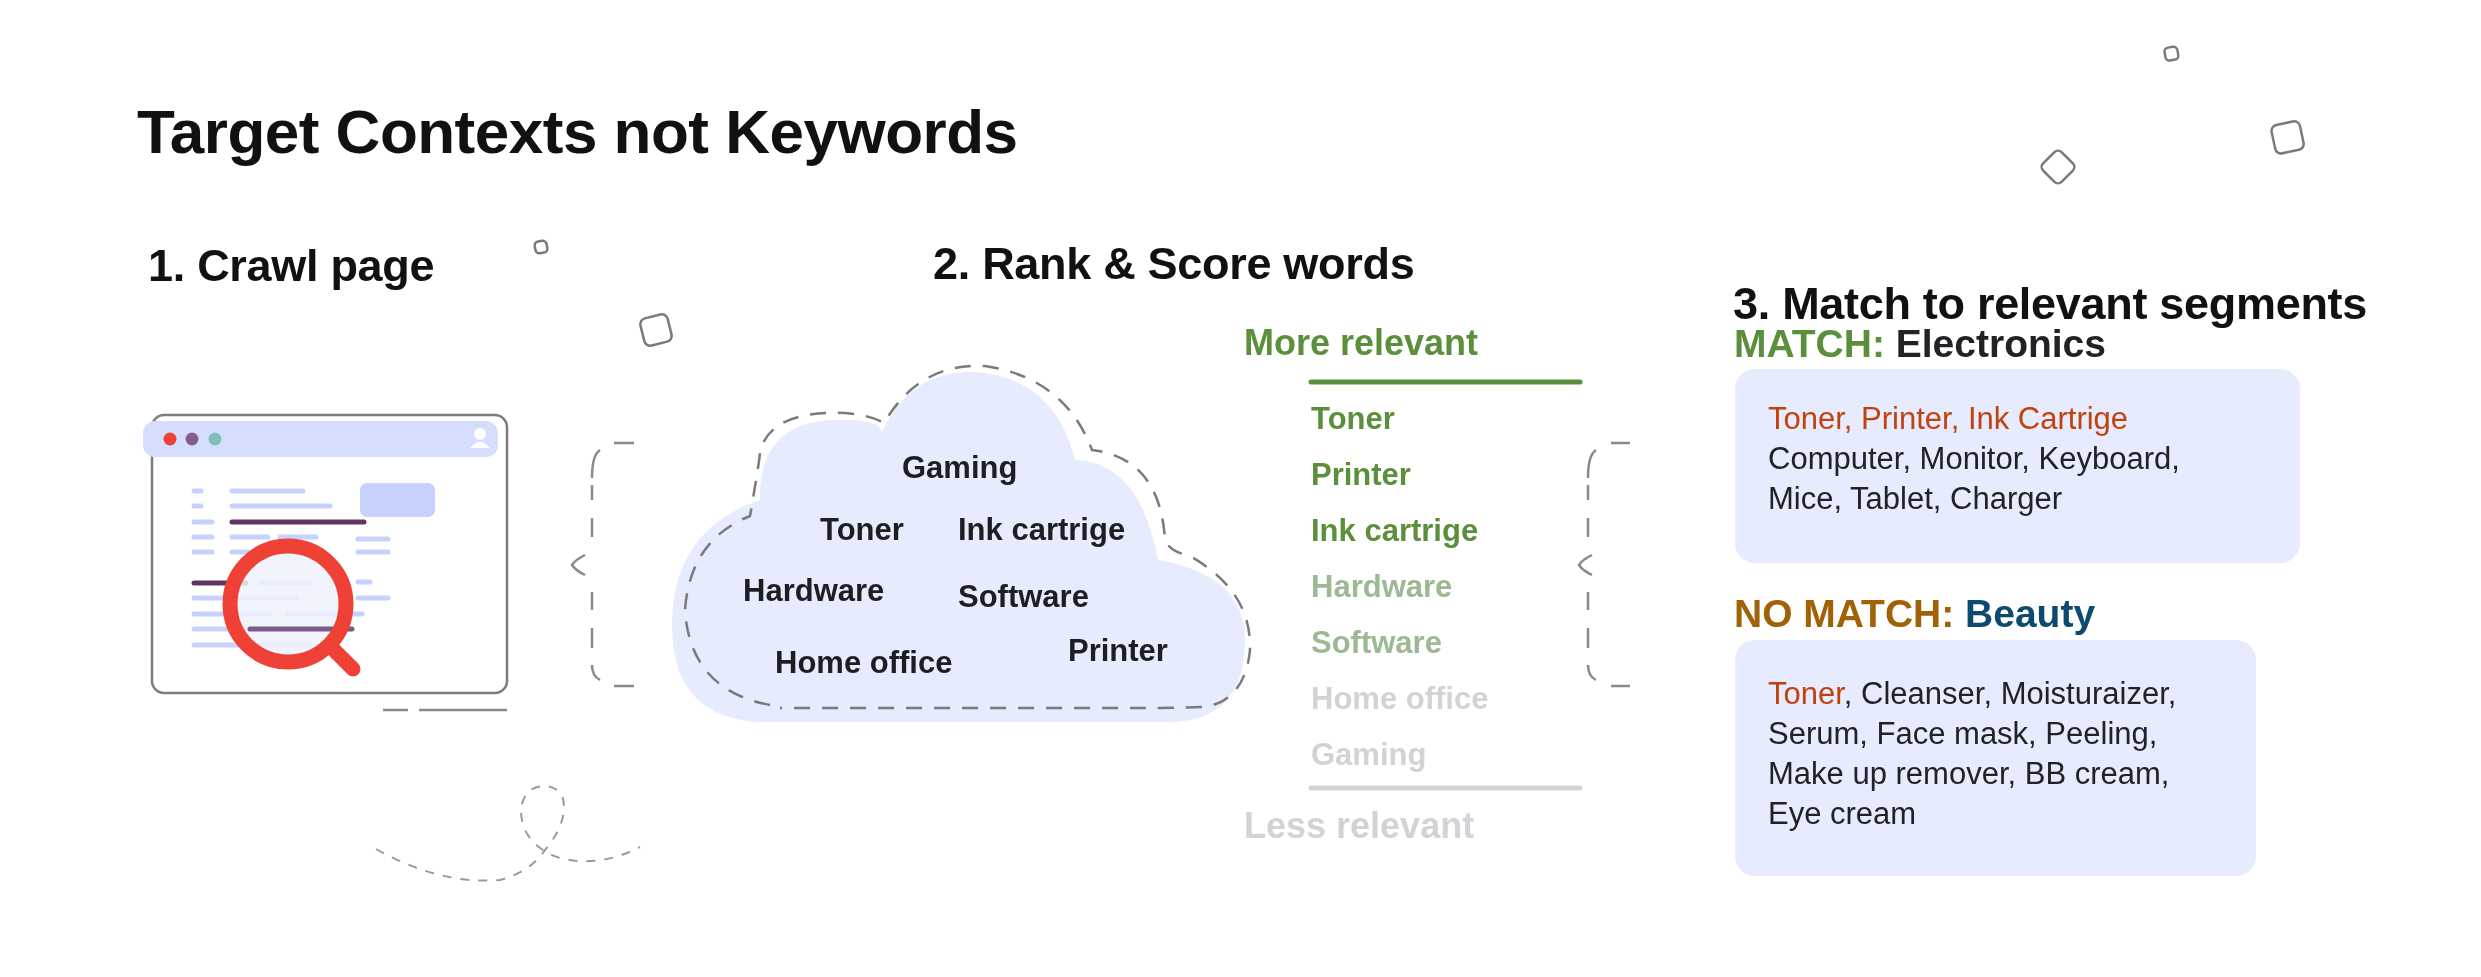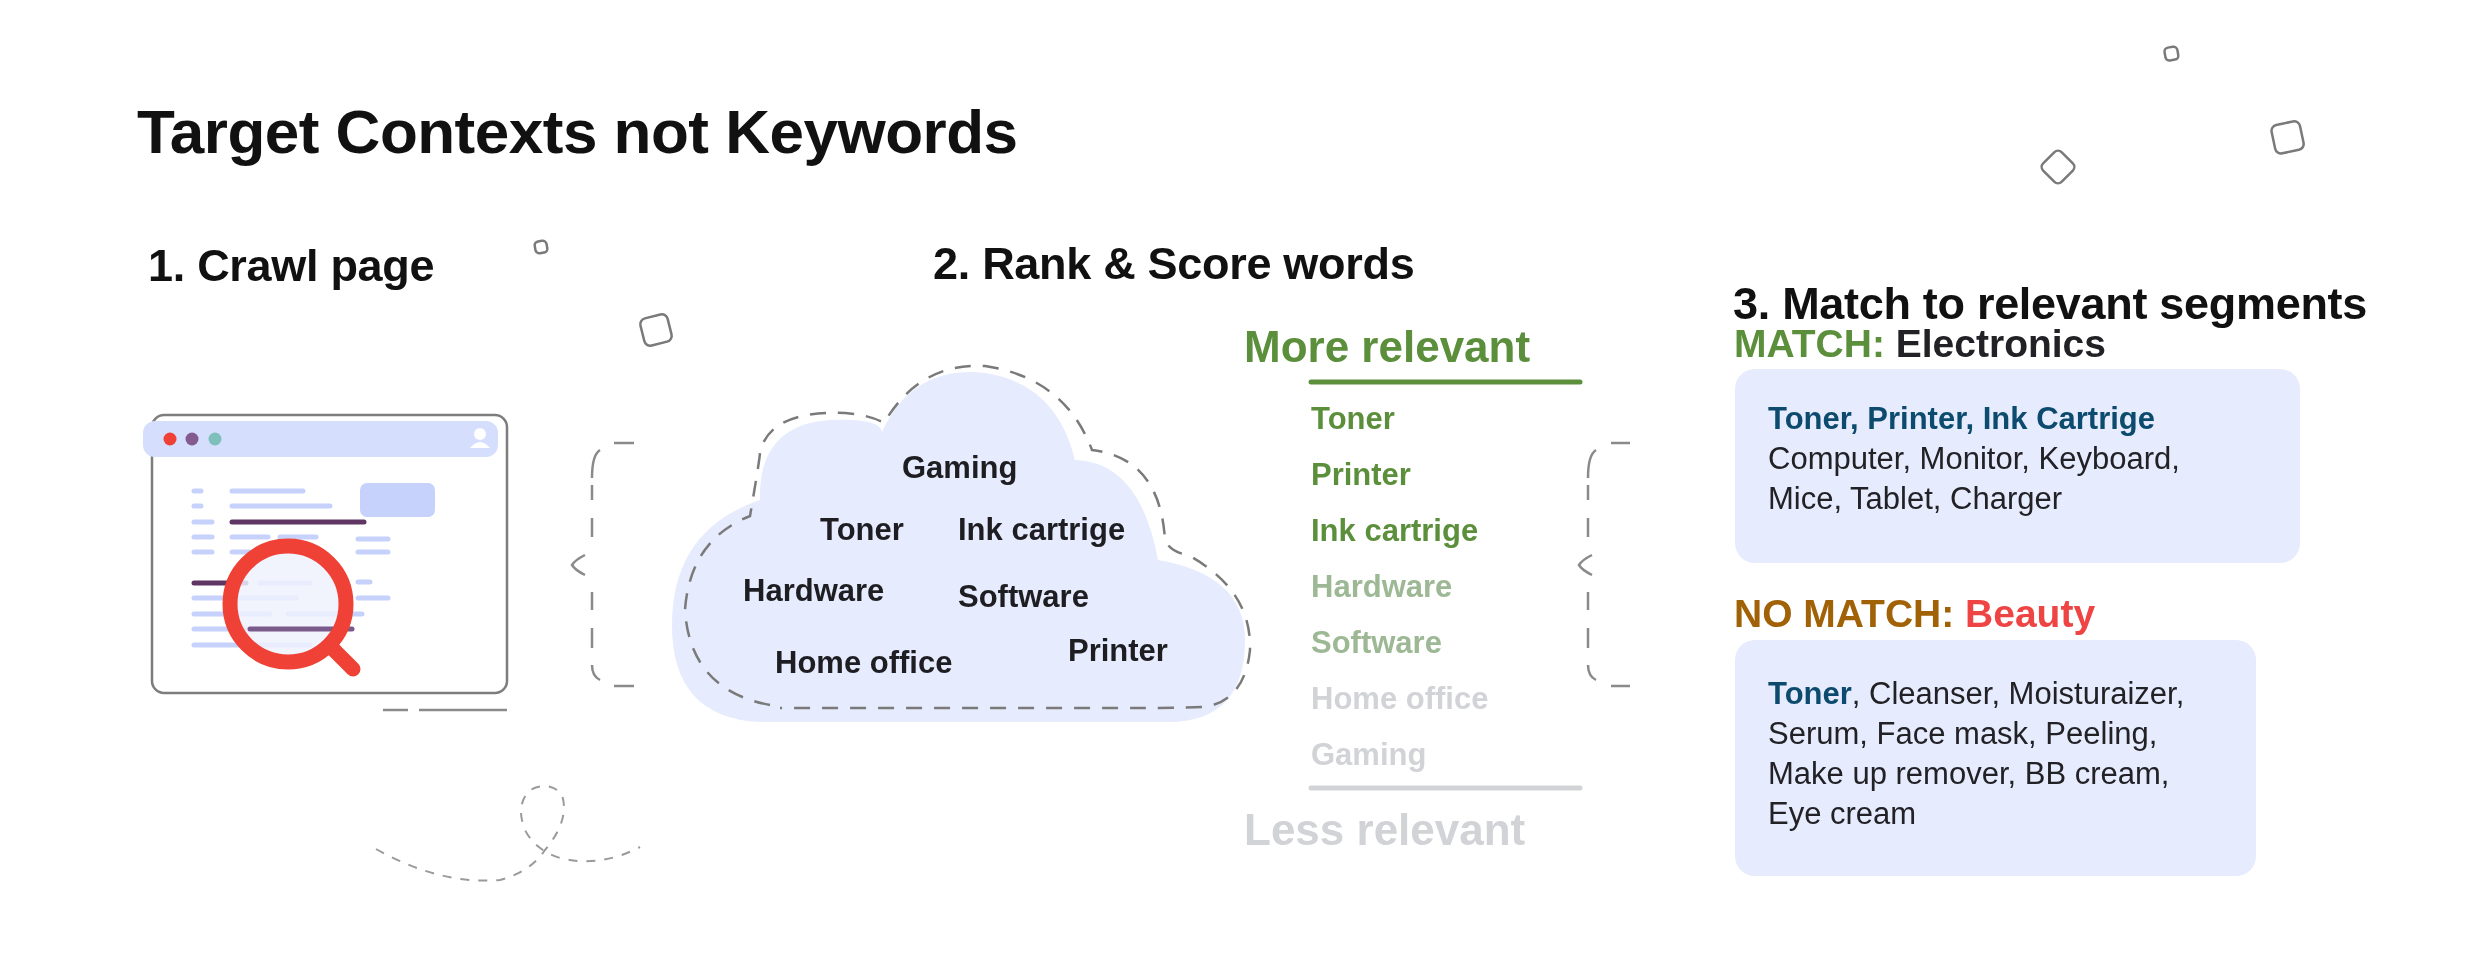--- a/index.html
+++ b/index.html
@@ -2,26 +2,26 @@
 <html><head>
 <meta charset="utf-8">
 <style>
   html, body { margin:0; padding:0; background:#ffffff; }
   body { width:2481px; height:977px; position:relative; overflow:hidden;
          font-family:"Liberation Sans", sans-serif; color:#111111; }
   .abs { position:absolute; }
   .title { left:137px; top:96px; font-size:62px; font-weight:bold; letter-spacing:-0.5px; white-space:nowrap; }
   .h2 { font-size:45px; font-weight:bold; white-space:nowrap; letter-spacing:-0.3px; }
   .cloud-word { font-size:31px; font-weight:bold; color:#1e1e22; white-space:nowrap; }
-  .rank-head { font-size:44px; font-weight:bold; white-space:nowrap; }
+  .rank-head { font-size:36px; font-weight:bold; white-space:nowrap; }
   .rank-item { font-size:31px; font-weight:bold; white-space:nowrap; left:1311px; }
   .seg-head { font-size:39px; font-weight:bold; white-space:nowrap; }
   .panel { background:#e6ebfd; border-radius:20px; }
   .panel-text { font-size:31px; line-height:40px; color:#222226; }
-  .green-b { color:#0c4a6e; font-weight:bold; }
+  .green-b { color:#c2410c; font-weight:normal; }
   svg { position:absolute; left:0; top:0; }
 </style>
 </head>
 <body>
 
 <svg width="2481" height="977">
 
   <rect x="2165" y="47" width="13" height="13" rx="4" fill="none" stroke="#7a7a7a" stroke-width="2.5" transform="rotate(-10 2172 54)"></rect>
   <rect x="2045" y="154" width="26" height="26" rx="5" fill="none" stroke="#7a7a7a" stroke-width="2.5" transform="rotate(45 2058 167)"></rect>
   <rect x="2273" y="123" width="29" height="29" rx="6" fill="none" stroke="#7a7a7a" stroke-width="2.5" transform="rotate(-12 2287 137)"></rect>
@@ -141,21 +141,21 @@
 <div class="abs panel" style="left:1735px; top:369px; width:565px; height:194px;">
   <div class="panel-text" style="position:absolute; left:33px; top:30px;">
     <div class="green-b">Toner, Printer, Ink Cartrige</div>
     <div>Computer, Monitor, Keyboard,</div>
     <div>Mice, Tablet, Charger</div>
   </div>
 </div>
 
 <div class="abs seg-head" style="left:1734px; top:592px;">
   <span style="color:#a16207;">NO MATCH:</span>
-  <span style="color:#ef4444;">Beauty</span>
+  <span style="color:#0c4a6e;">Beauty</span>
 </div>
 <div class="abs panel" style="left:1735px; top:640px; width:521px; height:236px;">
   <div class="panel-text" style="position:absolute; left:33px; top:34px;">
     <div><span class="green-b">Toner</span><span>, Cleanser, Moisturaizer,</span></div>
     <div>Serum, Face mask, Peeling,</div>
     <div>Make up remover, BB cream,</div>
     <div>Eye cream</div>
   </div>
 </div>
 

